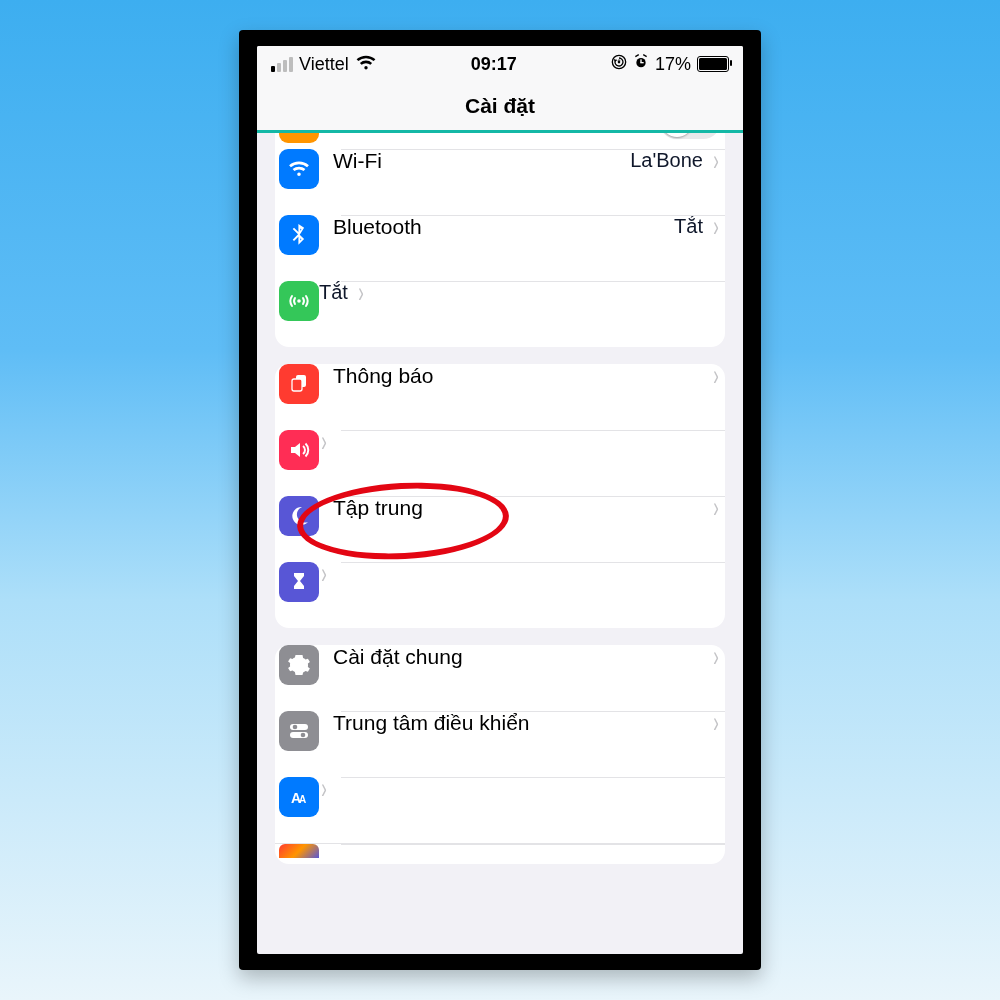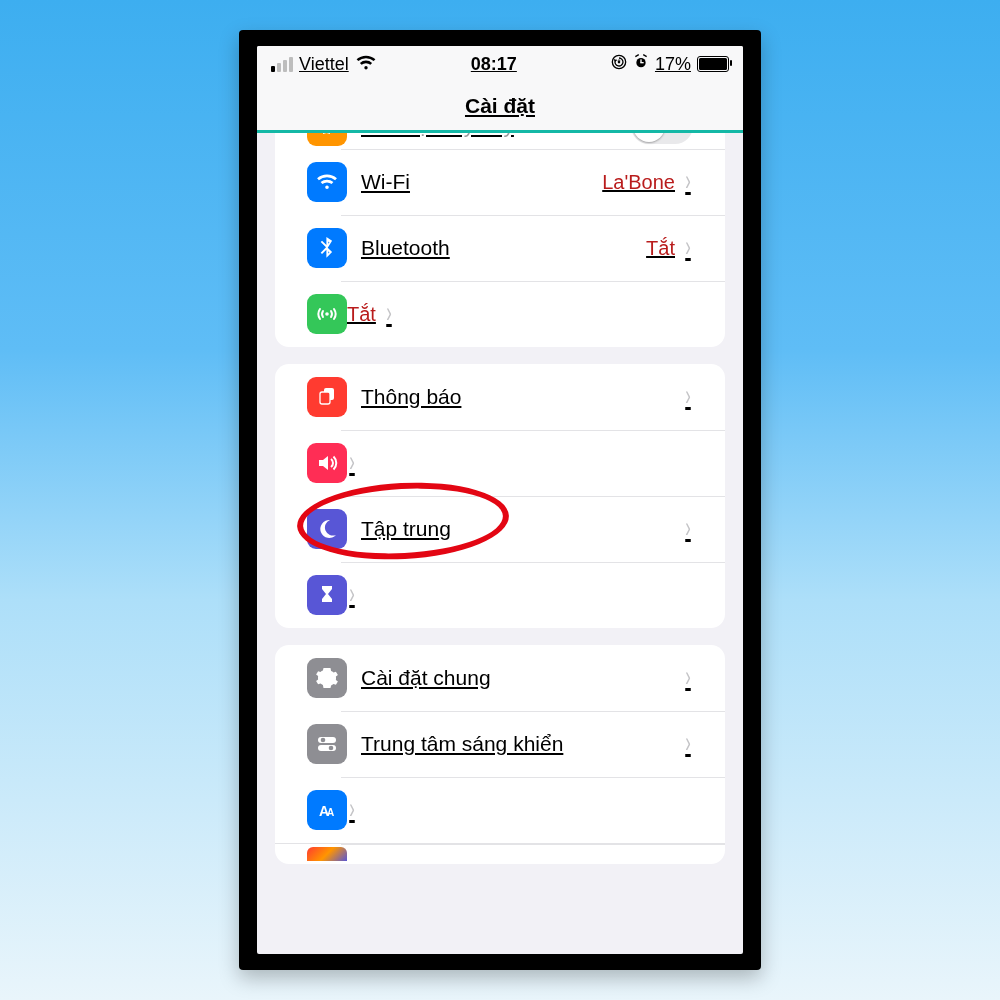--- a/index.html
+++ b/index.html
@@ -4,21 +4,20 @@
 <style>
   html,body{margin:0;padding:0;width:1000px;height:1000px;overflow:hidden;font-family:-apple-system,"Helvetica Neue",Arial,sans-serif;}
   body{
     background:linear-gradient(to bottom,#3daef0 0%,#5fbdf6 35%,#addff9 60%,#e9f5fb 100%);
     display:flex;align-items:center;justify-content:center;
   }
   .device{
     width:522px;height:940px;
     background:#000;border-radius:4px;padding:16px 18px 16px 18px;box-sizing:border-box;
     box-shadow:0 8px 20px rgba(0,0,0,.25);
-    text-decoration:underline;
   }
   .screen{
     width:100%;height:100%;background:#f2f1f6;border-radius:2px;overflow:hidden;position:relative;color:#000;
   }
   .status-bar{
     height:36px;display:flex;align-items:center;justify-content:space-between;
     padding:0 14px;font-size:18px;font-weight:400;background:#f8f8f9;
   }
   .status-left,.status-right{display:flex;align-items:center;gap:6px}
   .signal-bars{display:flex;align-items:flex-end;gap:2px}
@@ -37,33 +36,33 @@
   .battery-fill{position:absolute;left:1px;top:1px;bottom:1px;width:94%;background:#000;border-radius:1.5px}
   .nav-title{
     height:48px;display:flex;align-items:center;justify-content:center;
     font-size:21px;font-weight:600;background:#f8f8f9;border-bottom:3px solid #14b8a6;
   }
   .scroll{height:calc(100% - 84px);overflow:hidden;position:relative}
   .group{margin:0 18px;background:#fff;border-radius:14px}
   .group.first{margin-top:-30px}
   .group + .group{margin-top:17px}
   .row{
-    display:flex;align-items:center;height:66px;padding:0 32px;position:relative;
+    display:flex;align-items:flex-start;height:66px;padding:0 4px;position:relative;
   }
   .row + .row::before{
     content:"";position:absolute;left:66px;right:0;top:0;border-top:1px solid #e3e3e6;
   }
   .icon-tile{
     width:40px;height:40px;border-radius:9px;display:flex;align-items:center;justify-content:center;flex:none;
   }
   .icon-tile svg{width:24px;height:24px}
   .icon-tile.gray{background:#8e8e93}
   .icon-tile.gray svg{fill:#fff}
   .row-label{margin-left:14px;font-size:21px;flex:1;color:#000;white-space:nowrap;overflow:hidden;text-overflow:ellipsis}
-  .row-value{font-size:20px;color:#b91c1c;margin-right:8px}
+  .row-value{font-size:20px;color:#0f172a;margin-right:8px}
   .chevron{color:#c4c4c7;font-size:30px;line-height:1;font-weight:400;transform:scaleX(.55) scaleY(1);margin-top:-4px}
   .toggle{width:62px;height:36px;border-radius:20px;background:#e9e9eb;position:relative;flex:none}
   .toggle::after{content:"";position:absolute;left:2px;top:2px;width:32px;height:32px;border-radius:50%;background:#fff;box-shadow:0 1px 2px rgba(0,0,0,.3)}
   .highlight{
     position:absolute;border:6px solid #e30613;border-radius:50%;
     width:200px;height:64px;pointer-events:none;z-index:50;transform:rotate(-3deg);
   }
 </style>
 </head>
 <body>
@@ -79,21 +78,21 @@
             <span></span>
             <span></span>
           </span>
         <span>Viettel</span>
         <span class="wifi-icon">
           <svg width="22" height="16" viewBox="0 0 22 16">
               <path fill="#000" d="M11 14.5a1.7 1.7 0 1 0 0-3.4 1.7 1.7 0 0 0 0 3.4Zm-4.4-4.7a6.7 6.7 0 0 1 8.8 0l1.7-1.9a9.3 9.3 0 0 0-12.2 0l1.7 1.9Zm-3.3-3.7a11.7 11.7 0 0 1 15.4 0l1.7-1.9a14.3 14.3 0 0 0-18.8 0l1.7 1.9Z"></path>
             </svg>
         </span>
       </div>
-      <div class="status-center">08:17</div>
+      <div class="status-center">09:17</div>
       <div class="status-right">
         <span class="lock-rotate">
           <svg width="16" height="16" viewBox="0 0 24 24">
               <circle cx="12" cy="12" r="10" fill="none" stroke="#000" stroke-width="2"></circle>
               <path d="M12 6a6 6 0 1 1-5.7 4.1" fill="none" stroke="#000" stroke-width="2"></path>
               <path d="M5 8l1.3 2.1L8.4 8.8" fill="none" stroke="#000" stroke-width="2"></path>
               <rect x="10.3" y="10.5" width="3.4" height="3.2" rx=".6" fill="#000"></rect>
               <path d="M10.9 10.5v-.8a1.1 1.1 0 1 1 2.2 0v.8" fill="none" stroke="#000" stroke-width="1.2"></path>
             </svg>
         </span>
@@ -218,21 +217,21 @@
         </div>
         <div class="row">
           <div class="icon-tile gray">
             <svg viewBox="0 0 24 24">
                 <rect x="3" y="5" width="18" height="6" rx="3" fill="#fff"></rect>
                 <circle cx="8" cy="8" r="2.3" fill="#8e8e93"></circle>
                 <rect x="3" y="13" width="18" height="6" rx="3" fill="#fff"></rect>
                 <circle cx="16" cy="16" r="2.3" fill="#8e8e93"></circle>
               </svg>
           </div>
-          <span class="row-label">Trung tâm sáng khiển</span>
+          <span class="row-label">Trung tâm điều khiển</span>
           <span class="chevron">›</span>
         </div>
         <div class="row">
           <div class="icon-tile" style="background:#007aff">
             <svg viewBox="0 0 24 24" fill="#fff">
                 <text x="4" y="18" font-size="14" font-weight="700" font-family="Arial" fill="#fff">A</text>
                 <text x="12" y="18" font-size="10" font-weight="700" font-family="Arial" fill="#fff">A</text>
               </svg>
           </div>
           <span class="chevron">›</span>

